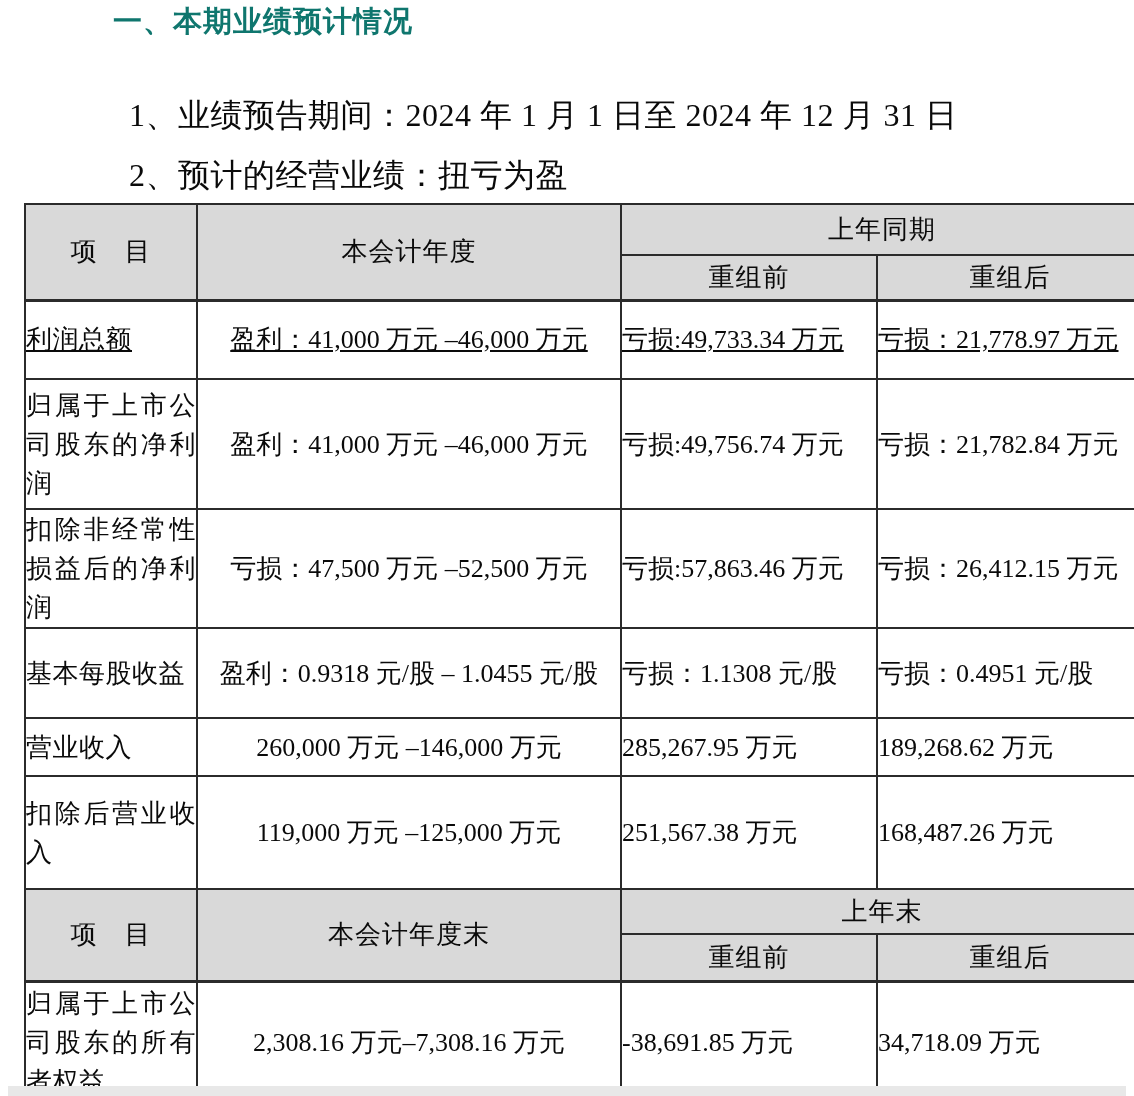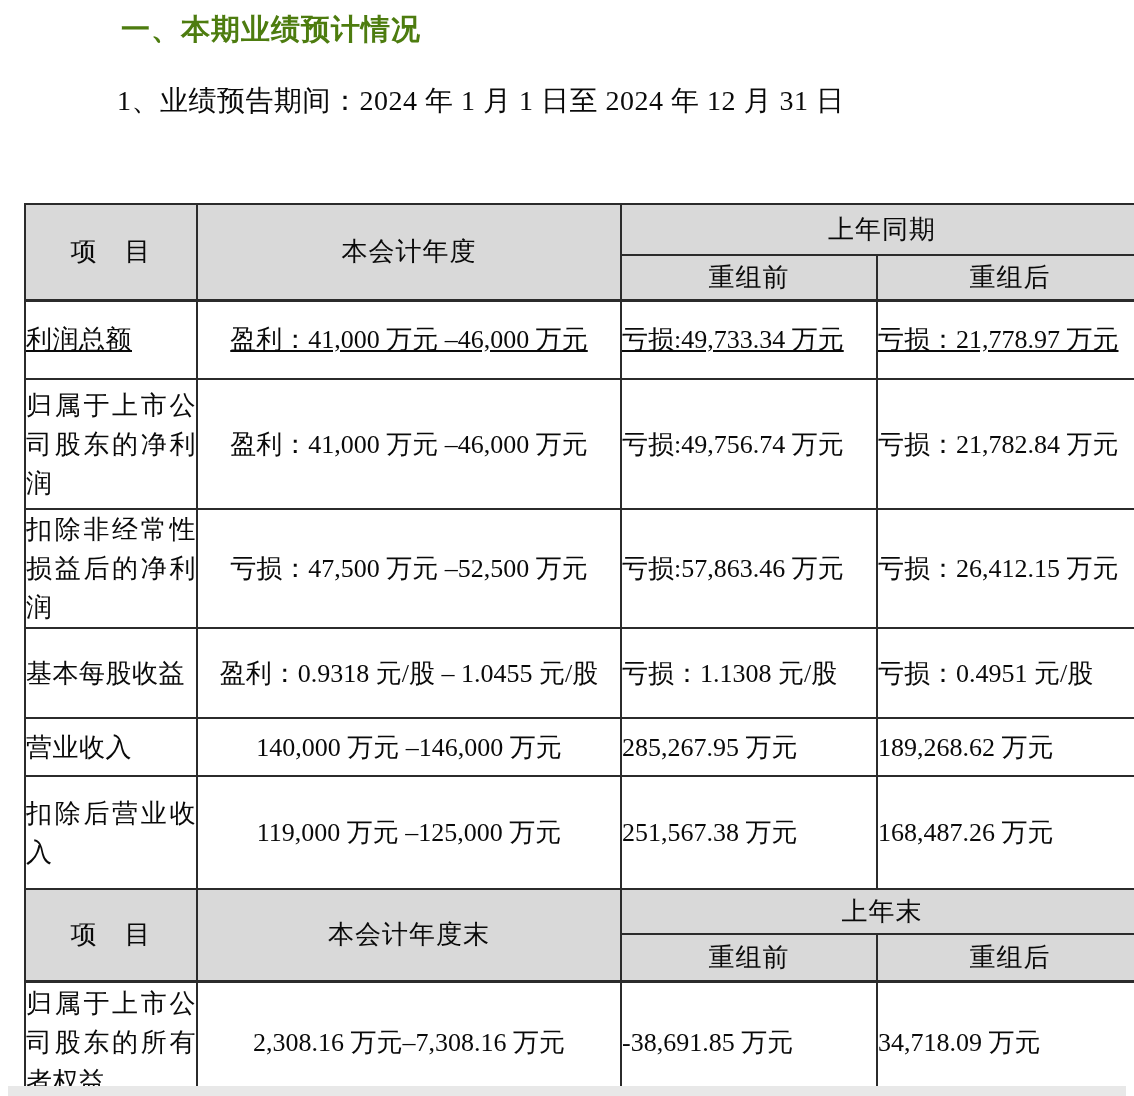--- a/index.html
+++ b/index.html
@@ -15,32 +15,32 @@
   .page {
     position: relative;
     width: 1134px;
     height: 1096px;
     background: #ffffff;
   }
   .heading {
     position: absolute;
     left: 113px;
     top: 2px;
-    margin: 8px;
+    margin: 0;
     font-family: "Liberation Sans", "DejaVu Sans", sans-serif;
     font-weight: 700;
     font-size: 29px;
     letter-spacing: 1px;
-    color: #4d7c0f;
+    color: #0f766e;
   }
   .para {
     position: absolute;
     left: 113px;
-    margin: 4px;
-    font-size: 28px;
+    margin: 16px;
+    font-size: 32px;
     letter-spacing: 0.5px;
     color: #0a0a0a;
     white-space: nowrap;
   }
   .para-1 { top: 78px; }
   .para-2 { top: 138px; }
 
   table.forecast {
     position: absolute;
     left: 24px;
@@ -109,20 +109,21 @@
   }
 </style>
 </head>
 <body>
 
 <div class="page">
 
   <h1 class="heading">一、本期业绩预计情况</h1>
 
   <p class="para para-1">1、业绩预告期间：2024 年 1 月 1 日至 2024 年 12 月 31 日</p>
+  <p class="para para-2">2、预计的经营业绩：扭亏为盈</p>
 
   <table class="forecast">
     <colgroup>
       <col class="c1">
         <col class="c2">
         <col class="c3">
         <col class="c4">
     </colgroup>
     <tbody>
 
@@ -155,21 +156,21 @@
         <td class="cell-post">亏损：26,412.15 万元</td>
       </tr>
       <tr class="row-4">
         <td class="cell-label">基本每股收益</td>
         <td class="cell-current">盈利：0.9318 元/股 – 1.0455 元/股</td>
         <td class="cell-pre">亏损：1.1308 元/股</td>
         <td class="cell-post">亏损：0.4951 元/股</td>
       </tr>
       <tr class="row-5">
         <td class="cell-label">营业收入</td>
-        <td class="cell-current">140,000 万元 –146,000 万元</td>
+        <td class="cell-current">260,000 万元 –146,000 万元</td>
         <td class="cell-pre">285,267.95 万元</td>
         <td class="cell-post">189,268.62 万元</td>
       </tr>
       <tr class="row-6">
         <td class="cell-label">扣除后营业收入</td>
         <td class="cell-current">119,000 万元 –125,000 万元</td>
         <td class="cell-pre">251,567.38 万元</td>
         <td class="cell-post">168,487.26 万元</td>
       </tr>
 

